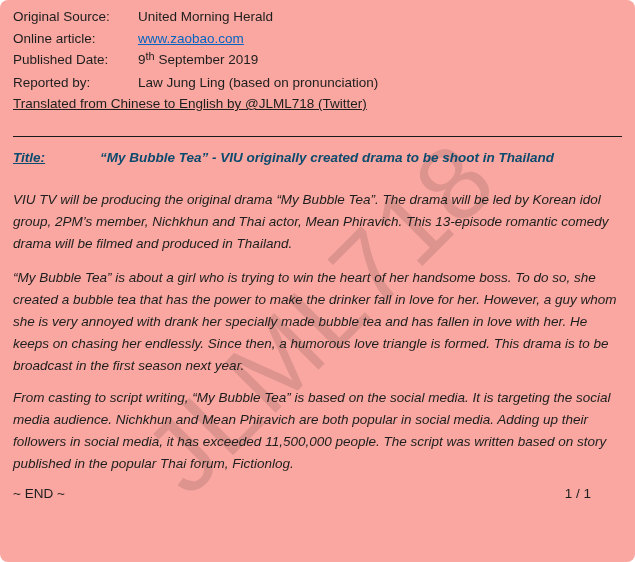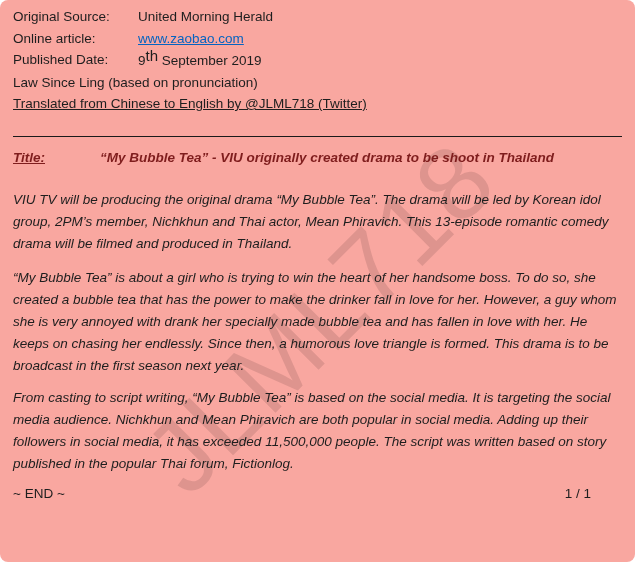--- a/index.html
+++ b/index.html
@@ -35,38 +35,38 @@
   }
   .meta-row { display: flex; line-height: 21.5px; }
   .meta-label { width: 125px; flex-shrink: 0; }
   .meta-value { flex: 1; }
   .link {
     color: #0563C1;
     text-decoration: underline;
     cursor: pointer;
   }
   .ordinal {
-    font-size: 15px;
+    font-size: 11px;
     position: relative;
     top: -4px;
   }
   .translated-note { line-height: 21.5px; margin-top: 0; text-decoration: underline; }
   .divider {
     margin-top: 21px;
     border-top: 1.5px solid #1a1a1a;
     width: 100%;
     height: 0;
   }
   .title-row {
     display: flex;
     margin-top: 10px;
     line-height: 21px;
     font-weight: bold;
     font-style: italic;
-    color: #7f1d1d;
+    color: #0c4a6e;
   }
   .title-label { width: 87px; flex-shrink: 0; text-decoration: underline; }
   .title-text { flex: 1; }
   .body-paragraph {
     margin: 12px 0 0 0;
     line-height: 22px;
     font-style: italic;
   }
   .body-paragraph.first { margin-top: 21px; }
   .body-paragraph.third { margin-top: 10px; }
@@ -94,21 +94,22 @@
       </div>
       <div class="meta-row">
         <span class="meta-label">Online article:</span>
         <span class="meta-value"><a class="link">www.zaobao.com</a></span>
       </div>
       <div class="meta-row">
         <span class="meta-label">Published Date:</span>
         <span class="meta-value"><span>9</span><span class="ordinal">th</span><span> September 2019</span></span>
       </div>
       <div class="meta-row">
-        <span class="meta-value">Law Since Ling (based on pronunciation)</span>
+        <span class="meta-label">Reported by:</span>
+        <span class="meta-value">Law Jung Ling (based on pronunciation)</span>
       </div>
       <div class="meta-row">
         <span class="meta-label"></span>
       </div>
     </div>
 
     <div class="translated-note">Translated from Chinese to English by @JLML718 (Twitter)</div>
 
     <div class="divider"></div>
 

